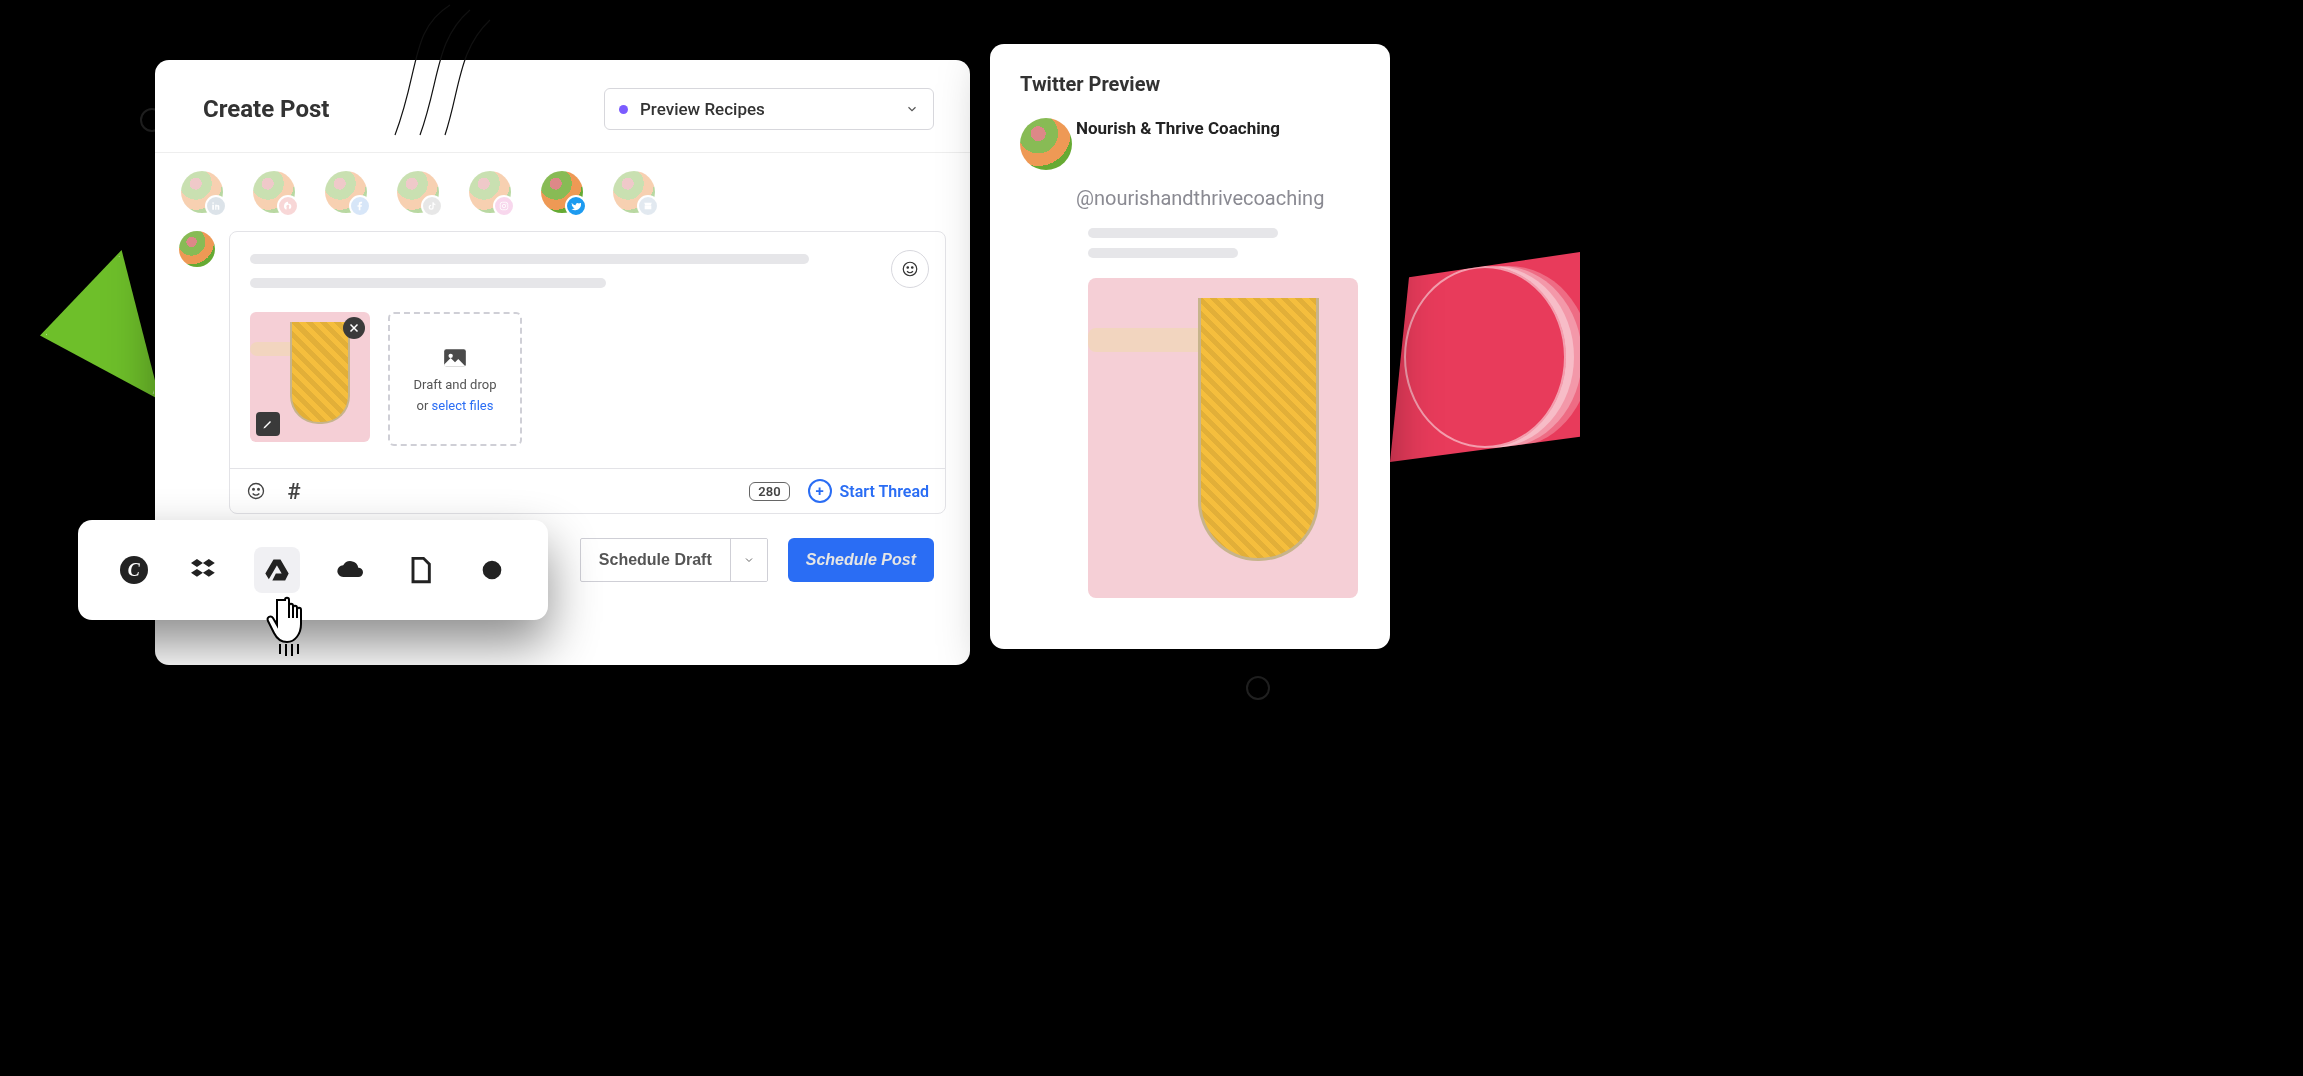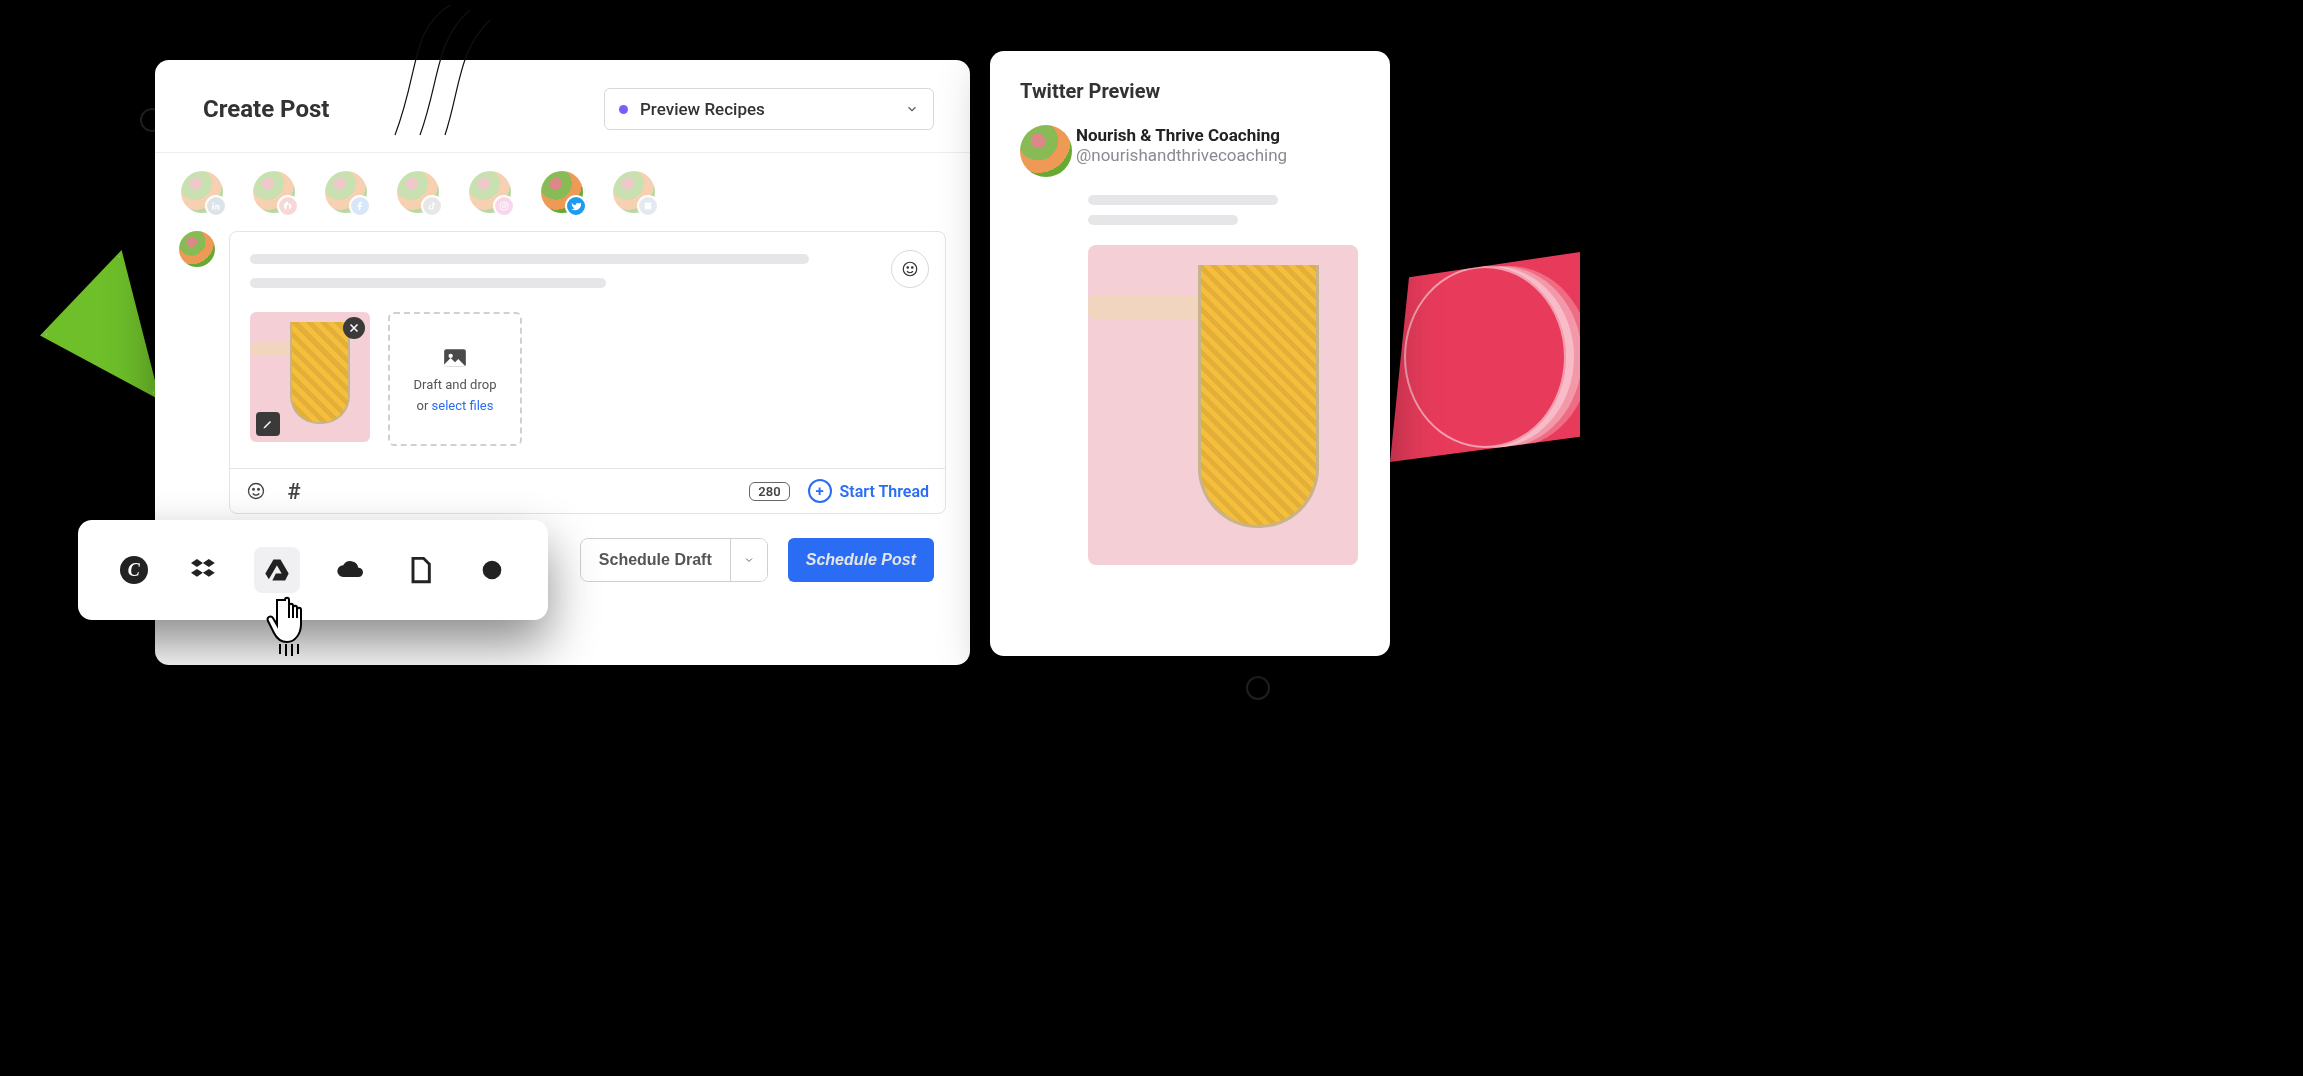--- a/index.html
+++ b/index.html
@@ -6,21 +6,21 @@
 .stage{position:relative;width:1580px;height:735px;}
 .deco-circle1{position:absolute;left:140px;top:108px;width:20px;height:20px;border:2px solid #222;border-radius:50%;}
 .deco-circle2{position:absolute;left:1246px;top:676px;width:20px;height:20px;border:2px solid #222;border-radius:50%;}
 .deco-red{position:absolute;left:1390px;top:252px;width:190px;height:210px;background:#e83b5b;clip-path:polygon(10% 12%,100% 0,100% 88%,0 100%);z-index:0;}
 .deco-red::after{content:"";position:absolute;inset:14px;border-radius:50%;border:2px solid rgba(255,255,255,.5);box-shadow:8px 0 0 rgba(255,255,255,.35),16px 0 0 rgba(255,255,255,.3),24px 0 0 rgba(255,255,255,.25);}
 .deco-green{position:absolute;left:40px;top:250px;width:120px;height:150px;background:#6ebf2a;clip-path:polygon(68% 0,100% 100%,0 57%);z-index:0;}
 .deco-green::after{content:"";position:absolute;inset:6px;border:1px solid rgba(255,255,255,.65);clip-path:polygon(68% 0,100% 100%,0 57%);}
 .scribble{position:absolute;left:390px;top:0;width:120px;height:140px;z-index:5;}
 .panel{position:absolute;background:#fff;border-radius:14px;box-shadow:0 18px 50px rgba(0,0,0,.35);}
 .composer{left:155px;top:60px;width:815px;height:605px;z-index:2;}
-.preview{left:990px;top:51px;width:400px;height:605px;z-index:2;}
+.preview{left:990px;top:44px;width:400px;height:605px;z-index:2;}
 
 .composer-head{display:flex;align-items:center;justify-content:space-between;padding:28px 36px 22px 48px;border-bottom:1px solid #eee;}
 .composer-title{font-size:24px;font-weight:700;color:#333;}
 .dd{display:flex;align-items:center;gap:12px;border:1px solid #d7d7dc;border-radius:6px;padding:10px 14px;min-width:300px;cursor:pointer;}
 .dd .dot{width:9px;height:9px;border-radius:50%;background:#7b5cff;}
 .dd .txt{font-size:17px;color:#333;font-weight:500;}
 .dd .chev{margin-left:auto;color:#666;}
 .chev svg{width:14px;height:14px;display:block;}
 
 .accounts{display:flex;gap:30px;padding:18px 26px 6px 26px;}
@@ -55,31 +55,31 @@
 .bar-icon{width:20px;height:20px;display:flex;align-items:center;justify-content:center;color:#444;cursor:pointer;}
 .bar-icon svg{width:20px;height:20px;stroke:#444;fill:none;stroke-width:1.6;}
 .hash{font-size:22px;font-weight:600;color:#444;}
 .spacer{flex:1;}
 .count{border:1.5px solid #666;border-radius:6px;padding:1px 8px;font-size:13px;color:#444;font-weight:600;}
 .thread{display:flex;align-items:center;gap:8px;color:#2a6df4;font-weight:600;cursor:pointer;}
 .plus-circ{width:20px;height:20px;border:2px solid #2a6df4;border-radius:50%;display:flex;align-items:center;justify-content:center;font-size:15px;line-height:1;}
 
 .actions{display:flex;gap:20px;justify-content:flex-end;padding:24px 36px 0 0;}
 .btn{border-radius:6px;padding:12px 18px;font-size:16px;font-weight:600;cursor:pointer;}
-.btn-draft-wrap{display:flex;border:1px solid #cfcfd6;border-radius:8px;overflow:hidden;}
+.btn-draft-wrap{display:flex;border:1px solid #cfcfd6;border-radius:2px;overflow:hidden;}
 .btn-draft{background:#fff;color:#555;border:none;}
 .btn-draft-caret{border:none;border-left:1px solid #cfcfd6;background:#fff;padding:0 12px;display:flex;align-items:center;cursor:pointer;}
 .btn-primary{background:#2a6df4;color:#e5e5e5;border:none;font-style:italic;}
 
 .preview-inner{padding:28px 30px;}
 .preview-title{font-size:20px;font-weight:700;color:#333;margin-bottom:22px;}
 .tw-head{display:flex;gap:4px;align-items:flex-start;margin-bottom:18px;}
 .tw-avatar{width:52px;height:52px;border-radius:50%;background:radial-gradient(circle at 35% 30%,#d88 0 15%,#8b5 0 40%,#e95 0 65%,#6a3 0 100%);}
 .tw-name{font-weight:700;color:#222;font-size:17px;}
-.tw-handle{color:#8a8a92;font-size:17px;}
+.tw-handle{color:#8a8a92;font-size:20px;margin-top:48px;}
 .tw-ph{margin-left:68px;}
 .tw-ph .ph-line{background:#e6e6e9;margin-bottom:10px;}
 .tw-img{margin-left:68px;margin-top:20px;width:270px;height:320px;border-radius:8px;background:#f5cfd6;position:relative;overflow:hidden;}
 .tw-img .arm{left:0;top:50px;width:120px;height:24px;}
 .tw-img .bag{left:110px;top:20px;width:115px;height:260px;border-radius:0 0 60px 60px;border-width:3px;}
 
 .popover{position:absolute;left:78px;top:520px;width:430px;height:100px;background:#fff;border-radius:14px;box-shadow:0 24px 50px rgba(0,0,0,.45);z-index:6;display:flex;align-items:center;justify-content:space-around;padding:0 20px;}
 .pv-item{width:46px;height:46px;border-radius:8px;display:flex;align-items:center;justify-content:center;cursor:pointer;}
 .pv-item.hover{background:#f0f0f3;}
 .pv-item svg{width:28px;height:28px;fill:#222;}

